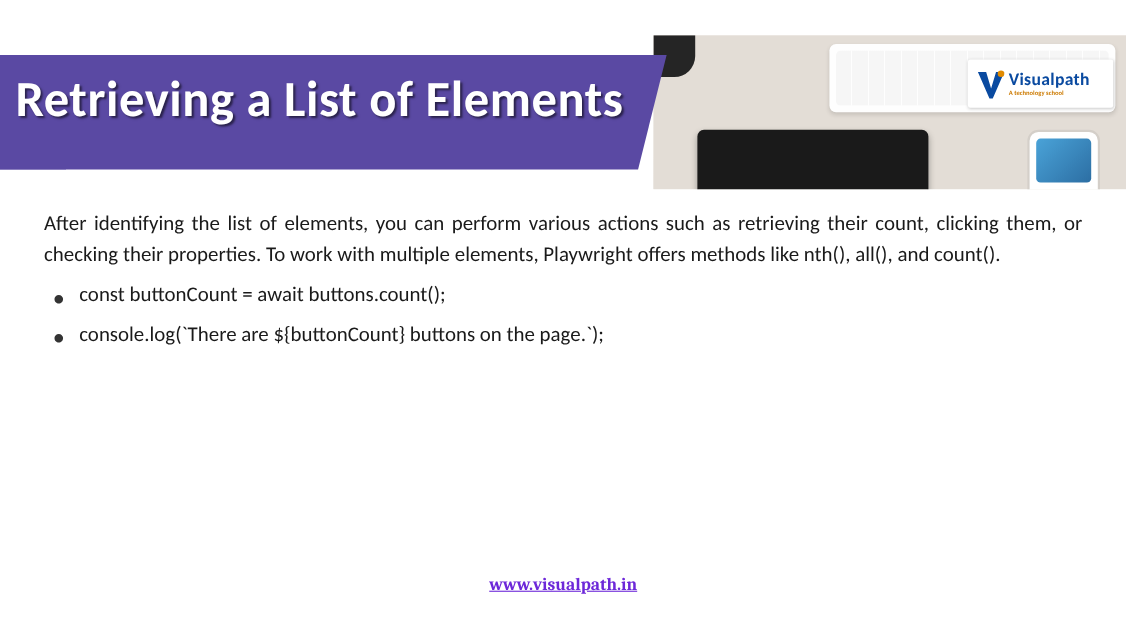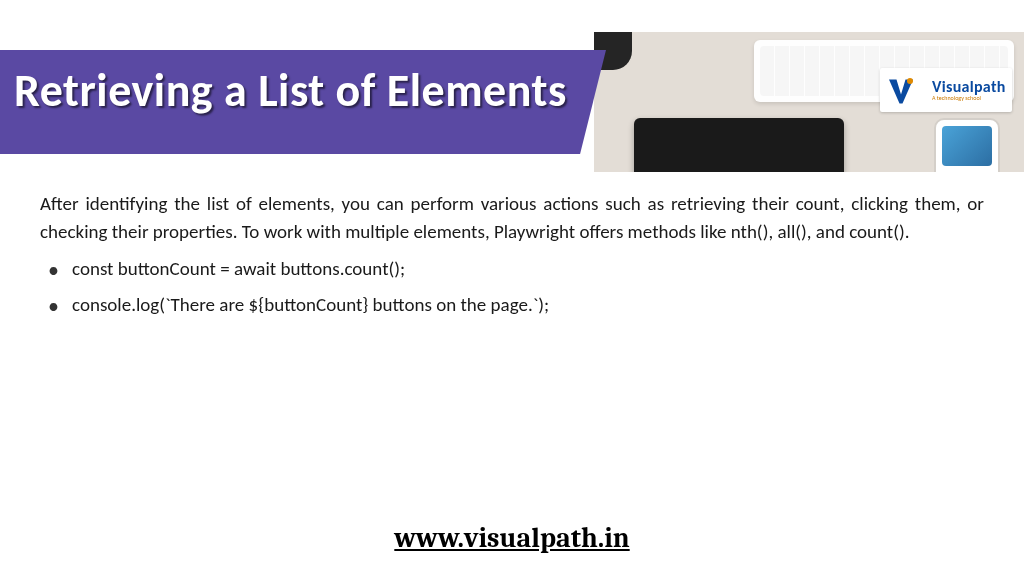--- a/index.html
+++ b/index.html
@@ -13,37 +13,37 @@
   .photo-kbd { position: absolute; right: 10px; top: 8px; width: 260px; height: 62px; background: #fefefe; border-radius: 6px; box-shadow: 0 2px 4px rgba(0,0,0,0.12); }
   .photo-kbd::before { content:""; position:absolute; inset:6px; background: repeating-linear-gradient(90deg,#f1f1f1 0 14px,#fefefe 14px 15px), repeating-linear-gradient(0deg,#f1f1f1 0 14px,#fefefe 14px 15px); opacity:.55; border-radius:4px;}
   .photo-tablet { position: absolute; left: 40px; bottom: -6px; width: 210px; height: 60px; background: #1a1a1a; border-radius: 6px 6px 0 0; box-shadow: 0 3px 6px rgba(0,0,0,0.3); }
   .photo-phone { position: absolute; right: 24px; bottom: -4px; width: 66px; height: 58px; background: #fff; border: 2px solid #d4cfc9; border-radius: 10px 10px 0 0; }
   .photo-phone::after{content:"";position:absolute;inset:6px 6px 0 6px;height:40px;background:linear-gradient(135deg,#4aa3d8,#2c6ea3);border-radius:4px;}
   .photo-lamp { position: absolute; left: 0; top: 0; width: 38px; height: 38px; background: #252525; border-radius: 0 0 50% 0; }
   .banner-purple { position: absolute; left: 0; top: 18px; width: 606px; height: 104px; background: #5a49a3; transform: skewX(-14deg); transform-origin: top left; }
   .banner-purple-fill { position:absolute; left:0; top:18px; width:60px; height:104px; background:#5a49a3;}
   .title { position: absolute; left: 14px; top: 30px; font-size: 46px; font-weight: 700; color: #fff; text-shadow: 2px 2px 2px rgba(0,0,0,0.55); letter-spacing: .5px; }
 
-  .logo { position: absolute; right: 12px; top: 36px; width: 132px; height: 44px; background: #fff; border-radius: 2px; box-shadow: 0 1px 3px rgba(0,0,0,0.2); display:flex; align-items:center; padding:4px 6px; gap:16px;}
+  .logo { position: absolute; right: 12px; top: 22px; width: 132px; height: 44px; background: #fff; border-radius: 2px; box-shadow: 0 1px 3px rgba(0,0,0,0.2); display:flex; align-items:center; padding:4px 6px; gap:1px;}
   .logo-v { width: 30px; height: 30px; position: relative; }
   .logo-v svg { width: 100%; height: 100%; }
   .logo-text { display:flex; flex-direction:column; line-height:1; }
   .logo-name { font-size: 16px; font-weight: 700; color: #0a4aa0; letter-spacing:.3px;}
-  .logo-tag { font-size: 6px; color: #cc7a00; font-weight:400; }
+  .logo-tag { font-size: 6px; color: #cc7a00; font-weight:700; }
 
   
   .body { position: absolute; left: 40px; right: 40px; top: 158px; color: #1a1a1a; font-size: 19px; line-height: 1.45; }
   .para { text-align: justify; margin-bottom: 10px; }
   ul.bullets { list-style: none; padding-left: 8px; }
   ul.bullets li { position: relative; padding-left: 24px; margin: 8px 0; }
   ul.bullets li::before { content: "•"; position: absolute; left: 0; top: 0; color: #333; font-size: 22px; }
   .bold-lead { font-weight: 700; }
 
   .footer-link { position: absolute; left: 0; right: 0; top: 490px; text-align: center; }
-  .footer-link a { color: #000000; font-weight: 700; font-size: 28px; text-decoration: underline; font-family: Cambria, Georgia, serif; }
+  .footer-link a { color: #6d28d9; font-weight: 700; font-size: 16px; text-decoration: underline; font-family: Cambria, Georgia, serif; }
 </style>
 </head>
 <body>
 
 <div class="slide">
 
   <div class="banner">
     <div class="banner-photo">
       <div class="photo-desk"></div>
       <div class="photo-lamp"></div>

